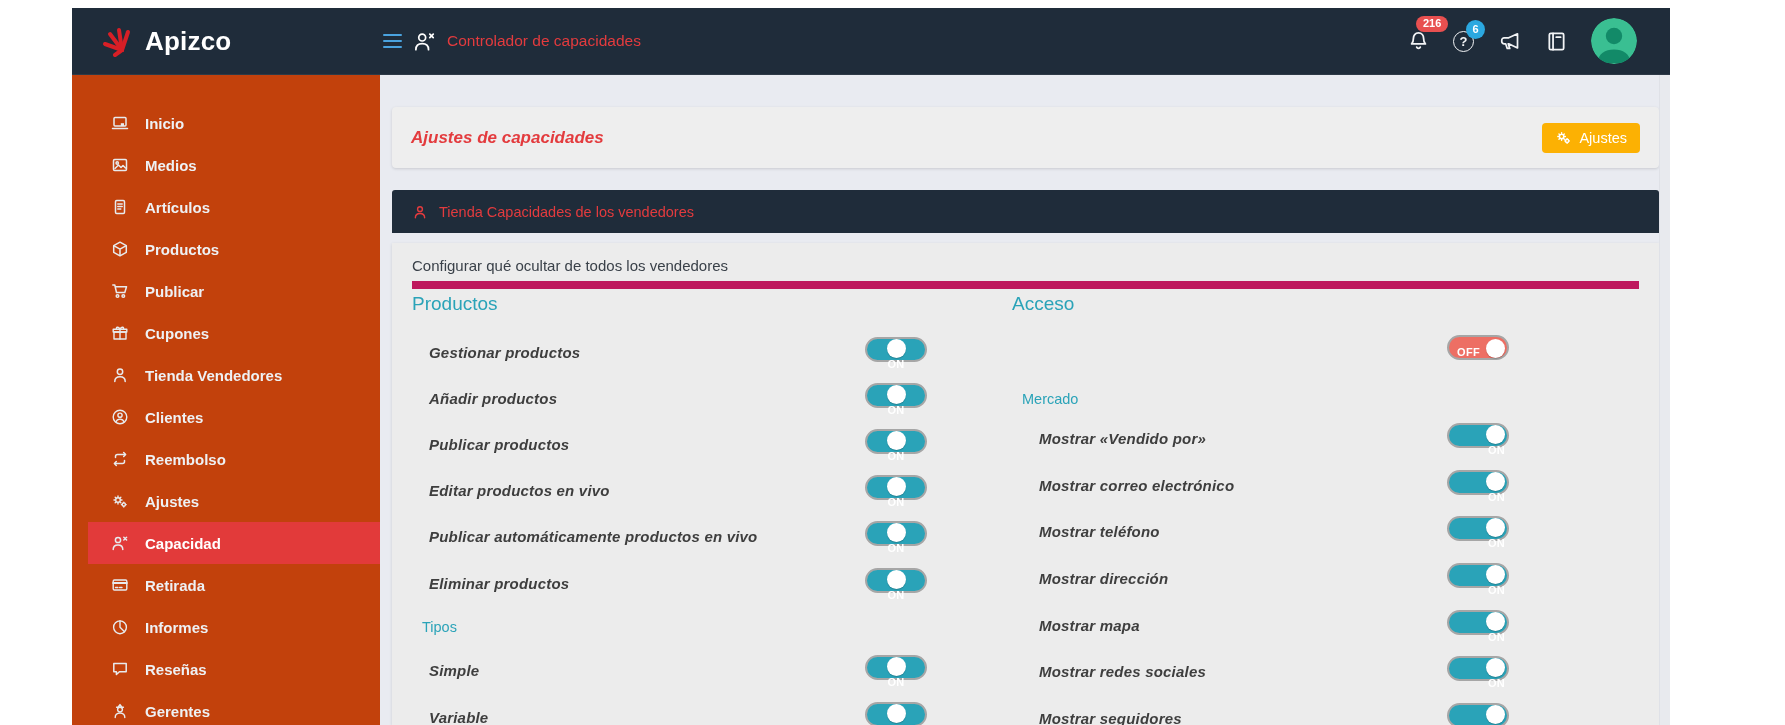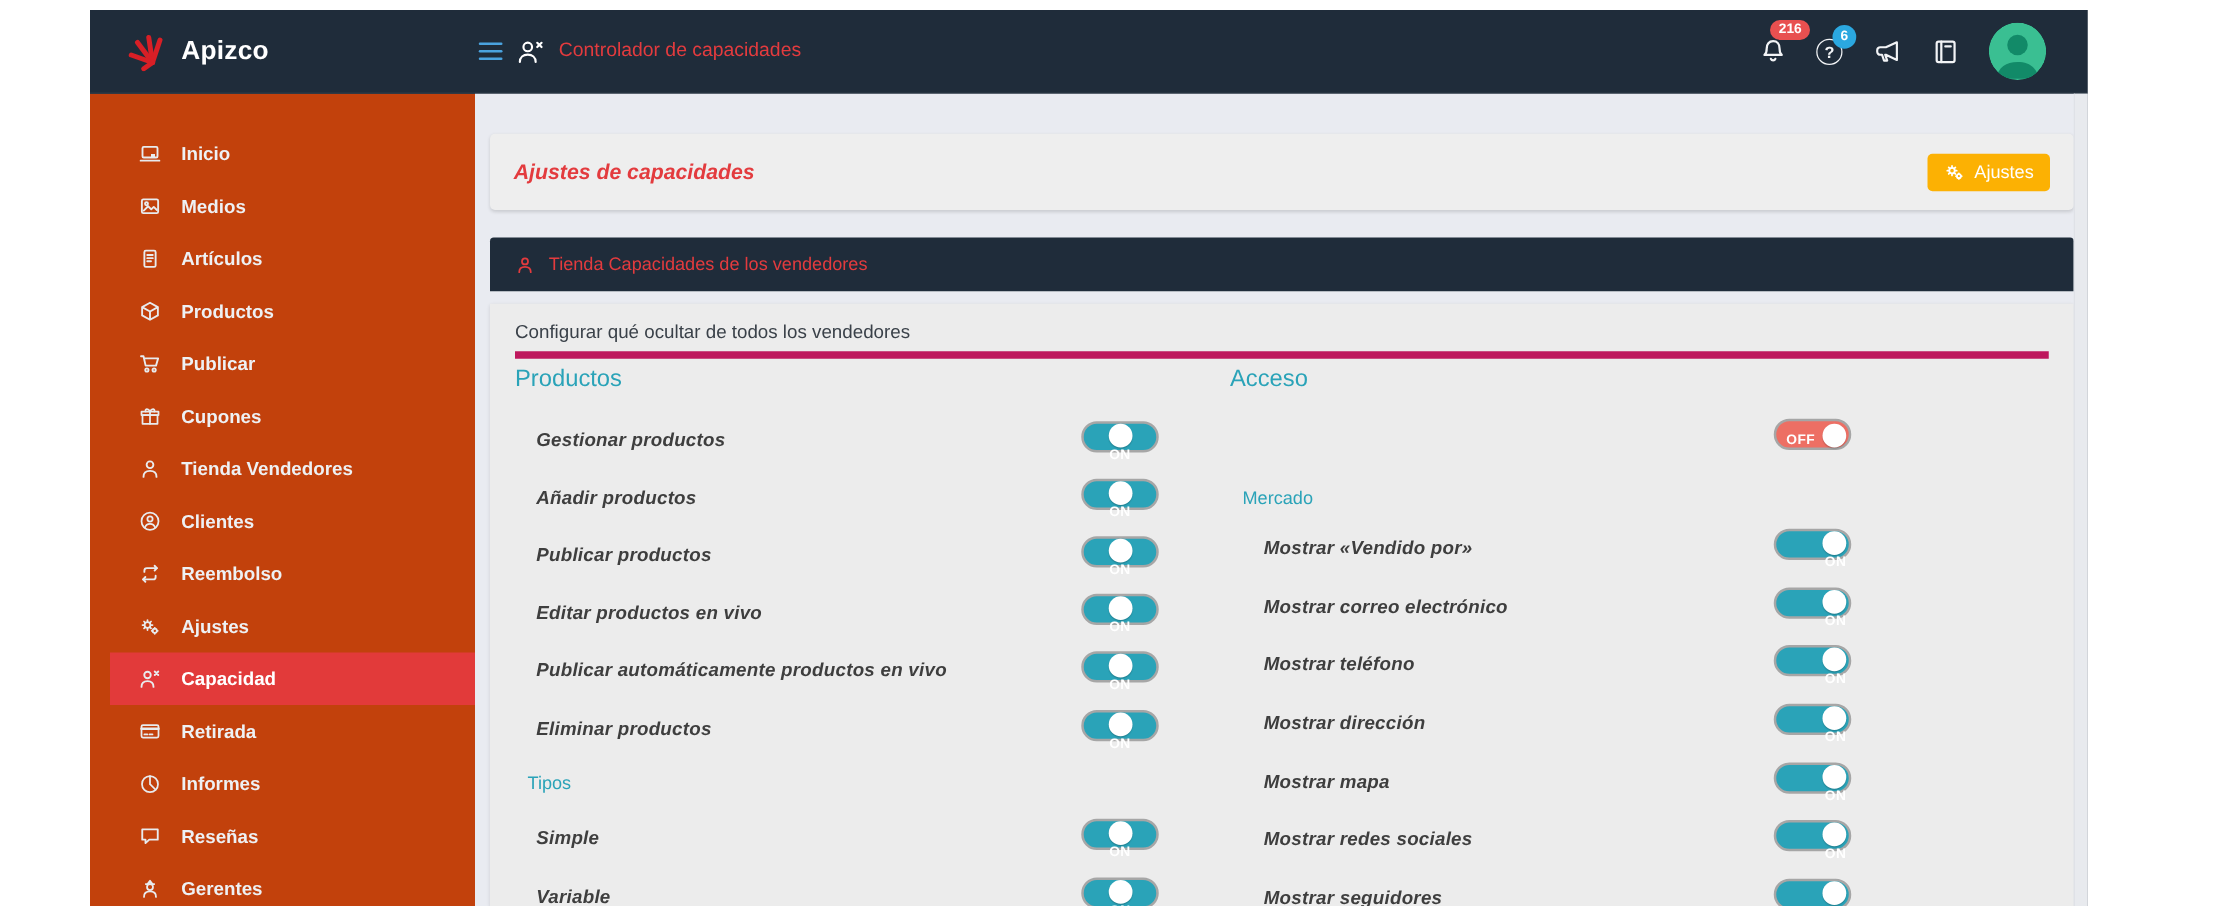--- a/index.html
+++ b/index.html
@@ -5,21 +5,21 @@
   * { margin:0; padding:0; box-sizing:border-box; }
   html,body { width:1785px; height:725px; background:#ffffff; overflow:hidden;
     font-family:"Liberation Sans", sans-serif; }
 
   .app { position:absolute; left:72px; top:8px; width:1598px; height:717px; background:#1f2c3a; }
 
   
   .topbar { height:67px; background:#1f2c3a; display:flex; align-items:center;
     border-bottom:1px solid rgba(255,255,255,.07); position:relative; }
   .brand { width:308px; display:flex; align-items:center; padding-left:30px; gap:13px; flex:none; }
-  .brand-name { color:#fff; font-size:21px; font-weight:bold; letter-spacing:.2px; }
+  .brand-name { color:#fff; font-size:26px; font-weight:bold; letter-spacing:.2px; }
   .page-head { display:flex; align-items:center; gap:11px; padding-left:3px; }
   .hamburger { display:flex; flex-direction:column; gap:3.5px; cursor:pointer; }
   .hamburger span { width:19px; height:2.4px; background:#4aa3df; border-radius:2px; }
   .page-title { color:#e33b3e; font-size:15.5px; }
   .topbar-right { margin-left:auto; display:flex; align-items:center; padding-right:33px; }
   .tb-icon { position:relative; margin-left:23px; color:#f2f4f6; display:flex; align-items:center; cursor:pointer; }
   .badge-red { position:absolute; top:-14px; left:9px; background:#e85050; color:#fff;
     font-size:11px; font-weight:bold; padding:2px 7px 3px; border-radius:10px; line-height:1; }
   .badge-blue { position:absolute; top:-11px; left:13px; background:#2ba8e0; color:#fff;
     width:19px; height:19px; border-radius:50%; font-size:11px; font-weight:bold;
@@ -52,26 +52,26 @@
     padding:0 13px; border-radius:4px; font-size:14.5px; display:flex; align-items:center;
     gap:7px; cursor:pointer; font-family:"Liberation Sans", sans-serif; }
 
   .section-bar { position:absolute; left:12px; top:115px; width:1267px; height:43px;
     background:#1f2c3a; border-radius:3px 3px 0 0; display:flex; align-items:center;
     gap:11px; padding:0 20px; }
   .section-title { color:#e33b3e; font-size:14.5px; }
 
   .panel { position:absolute; left:12px; top:168px; width:1267px; height:482px;
     background:#ececec; box-shadow:0 1px 3px rgba(0,0,0,.12); }
-  .panel-desc { margin:14px 20px 0; padding-bottom:7px; border-bottom:6px solid #be185d;
+  .panel-desc { margin:14px 20px 0; padding-bottom:7px; border-bottom:8px solid #be185d;
     font-size:15px; color:#3a4149; }
 
   .col { position:absolute; top:0; height:482px; }
   .col-left  { left:20px;  width:600px; }
-  .col-right { left:592px; width:620px; }
+  .col-right { left:620px; width:620px; }
   .col-title { position:absolute; top:50px; left:0; font-size:19px; color:#2aa3b8; }
   .col-subtitle { position:absolute; left:10px; font-size:14.5px; color:#2aa3b8; }
 
   .cap-row { position:absolute; left:0; right:0; height:30px; display:flex; align-items:center; }
   .cap-label { font-size:15px; font-weight:bold; font-style:italic; color:#3e3e3e; letter-spacing:.2px; }
   .col-left  .cap-label { margin-left:17px; }
   .col-right .cap-label { margin-left:27px; }
 
   .toggle { position:absolute; top:0; width:62px; height:25px; border:2px solid #a6a6a6;
     border-radius:15px; display:flex; align-items:center; padding:0 2px; cursor:pointer; }

